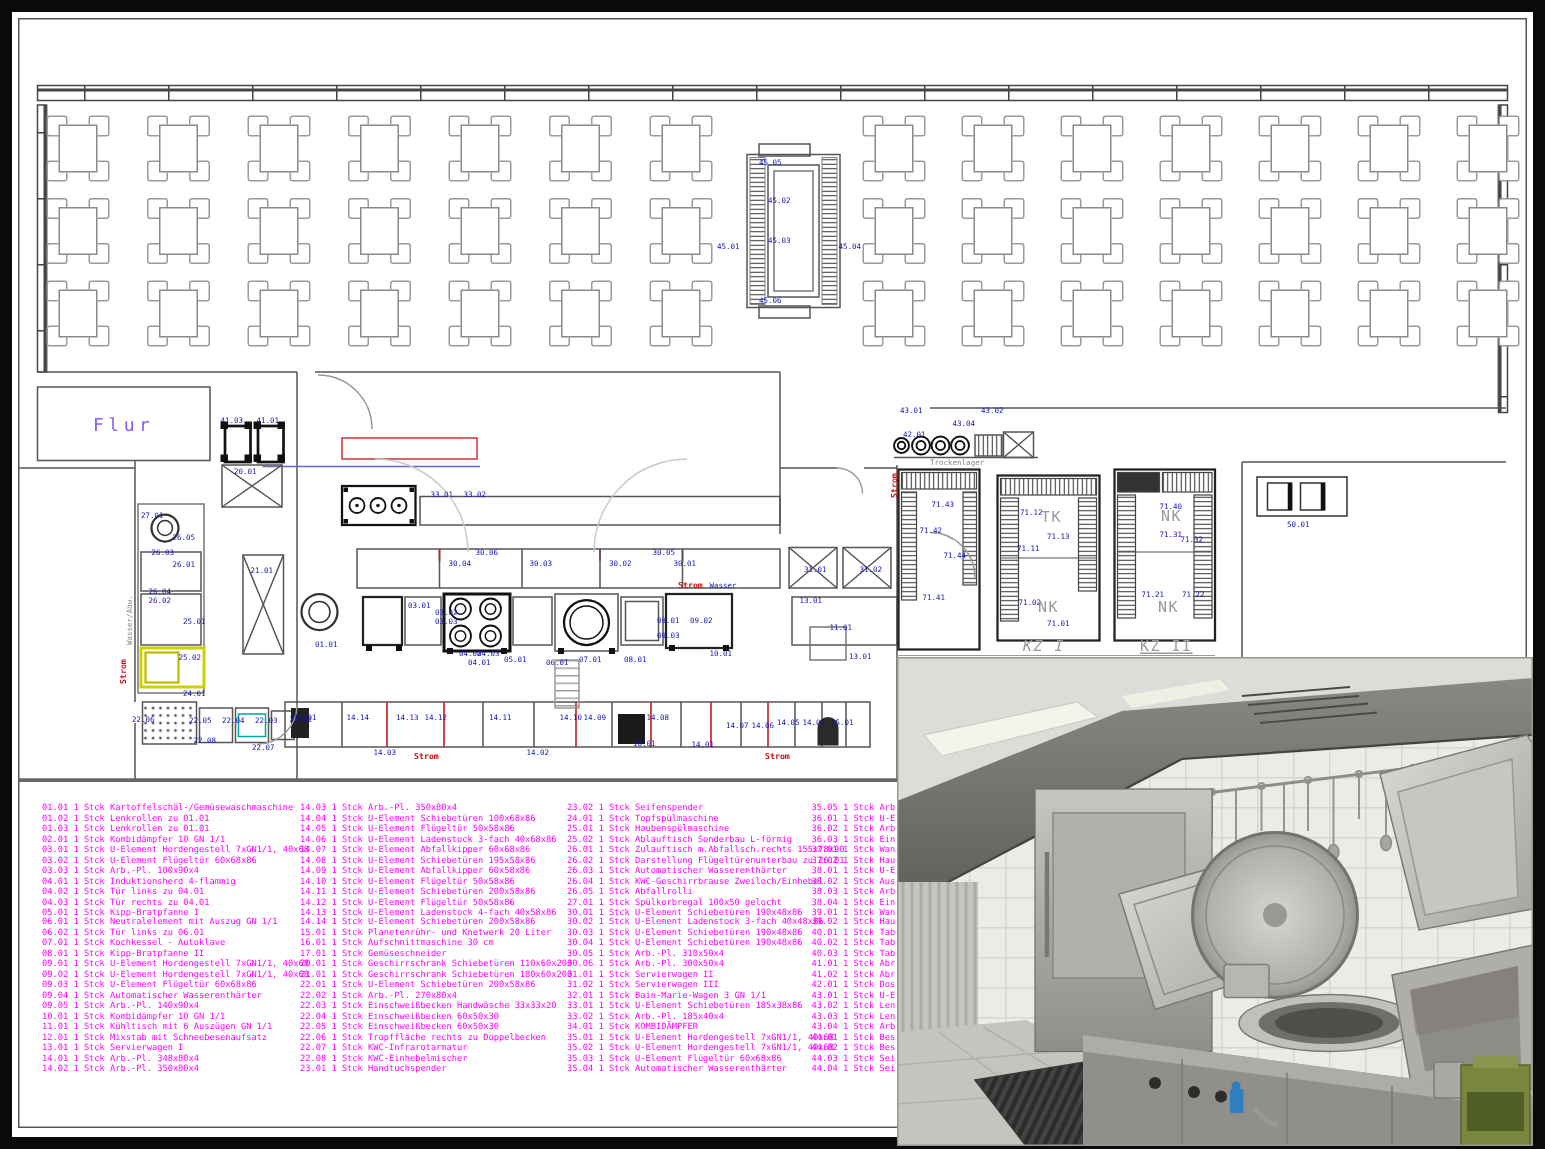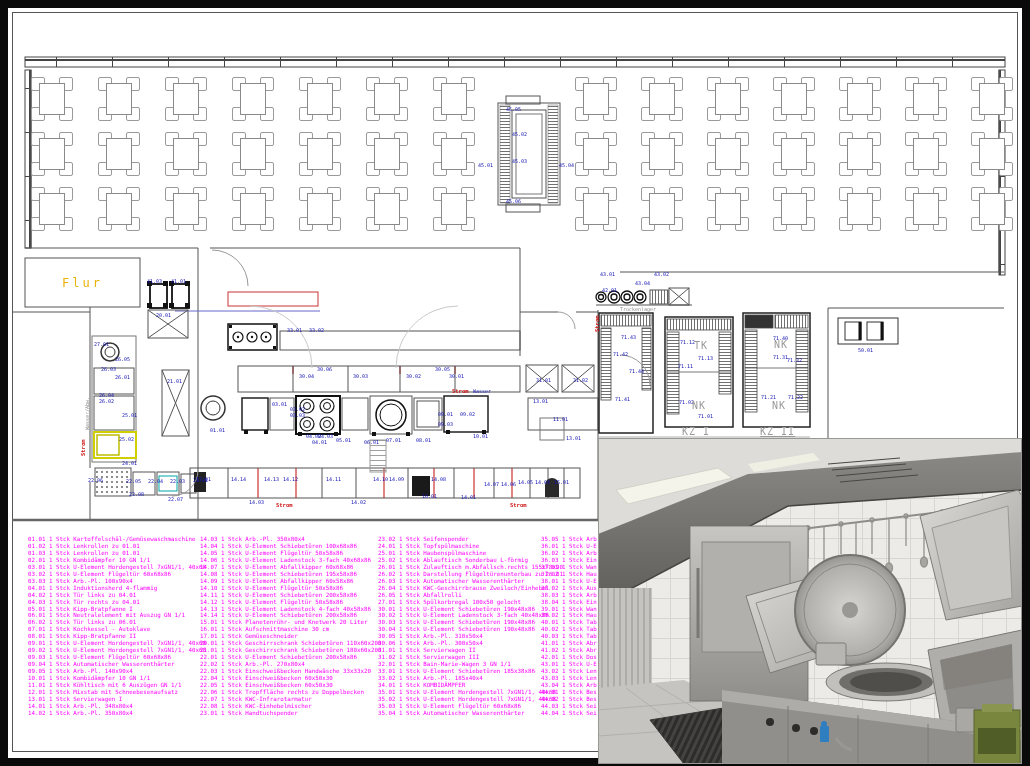--- a/index.html
+++ b/index.html
@@ -12,21 +12,21 @@
   .tunit i{position:absolute;width:12px;height:12px;border:1px solid #9a9a9a;border-radius:2px;background:#fff;}
   .tunit .c1{left:1px;top:1px}.tunit .c2{right:1px;top:1px}
   .tunit .c3{left:1px;bottom:1px}.tunit .c4{right:1px;bottom:1px}
   .tunit b{position:absolute;left:9px;top:7px;width:24px;height:30px;border:1px solid #8a8a8a;background:#fff;}
   
   .plbl{position:absolute;white-space:nowrap;transform-origin:left top;}
   .plbl.blue{color:#1414b4;font-size:5px;line-height:6px;}
   .plbl.red{color:#cc1111;font-size:5.5px;line-height:6px;font-weight:bold;}
   .plbl.room{color:#9a9a9a;font-size:10px;line-height:10px;letter-spacing:1px;}
   .plbl.gray{color:#8a8a8a;font-size:5px;line-height:6px;}
-  #flur{position:absolute;left:62px;top:276px;color:#eab308;font-size:12px;letter-spacing:3px;}
+  #flur{position:absolute;left:62px;top:276px;color:#8b5cf6;font-size:12px;letter-spacing:3px;}
   
   .lcol{position:absolute;top:536px;color:#ff00ff;font-size:5.8px;line-height:6.95px;white-space:pre;}
   #photo{position:absolute;left:598px;top:438px;width:424px;height:326px;}
 </style>
 </head>
 <body>
 
 <div id="canvas">
   <div id="sheet"></div>
 
@@ -615,21 +615,21 @@
       <span class="plbl blue" style="left: 858px; top: 347px;">50.01</span>
       <span class="plbl red" style="left: 452px; top: 388px;">Strom</span>
       <span class="plbl red" style="left: 276px; top: 502px;">Strom</span>
       <span class="plbl red" style="left: 510px; top: 502px;">Strom</span>
       <span class="plbl red" style="left: 80px; top: 456px; transform: rotate(-90deg);">Strom</span>
       <span class="plbl red" style="left: 594px; top: 332px; transform: rotate(-90deg);">Strom</span>
       <span class="plbl room" style="left: 694px; top: 341px;">TK</span>
       <span class="plbl room" style="left: 692px; top: 401px;">NK</span>
       <span class="plbl room" style="left: 774px; top: 340px;">NK</span>
       <span class="plbl room" style="left: 772px; top: 401px;">NK</span>
-      <span class="plbl room" style="left: 682px; top: 427px;">KZ I</span>
+      <span class="plbl room" style="left: 682px; top: 427px; font-style: italic;">KZ I</span>
       <span class="plbl room" style="left: 760px; top: 427px; text-decoration: underline;">KZ II</span>
       <span class="plbl gray" style="left: 620px; top: 306px;">Trockenlager</span>
       <span class="plbl gray" style="left: 84px; top: 430px; transform: rotate(-90deg);">Wasser/Abw.</span>
     </div>
 
   <div class="layer">
       <div class="lcol" style="left: 28px;"><div>01.01 1 Stck Kartoffelschäl-/Gemüsewaschmaschine</div><div>01.02 1 Stck Lenkrollen zu 01.01</div><div>01.03 1 Stck Lenkrollen zu 01.01</div><div>02.01 1 Stck Kombidämpfer 10 GN 1/1</div><div>03.01 1 Stck U-Element Hordengestell 7xGN1/1, 40x68</div><div>03.02 1 Stck U-Element Flügeltür 60x68x86</div><div>03.03 1 Stck Arb.-Pl. 100x90x4</div><div>04.01 1 Stck Induktionsherd 4-flammig</div><div>04.02 1 Stck Tür links zu 04.01</div><div>04.03 1 Stck Tür rechts zu 04.01</div><div>05.01 1 Stck Kipp-Bratpfanne I</div><div>06.01 1 Stck Neutralelement mit Auszug GN 1/1</div><div>06.02 1 Stck Tür links zu 06.01</div><div>07.01 1 Stck Kochkessel - Autoklave</div><div>08.01 1 Stck Kipp-Bratpfanne II</div><div>09.01 1 Stck U-Element Hordengestell 7xGN1/1, 40x68</div><div>09.02 1 Stck U-Element Hordengestell 7xGN1/1, 40x68</div><div>09.03 1 Stck U-Element Flügeltür 60x68x86</div><div>09.04 1 Stck Automatischer Wasserenthärter</div><div>09.05 1 Stck Arb.-Pl. 140x90x4</div><div>10.01 1 Stck Kombidämpfer 10 GN 1/1</div><div>11.01 1 Stck Kühltisch mit 6 Auszügen GN 1/1</div><div>12.01 1 Stck Mixstab mit Schneebesenaufsatz</div><div>13.01 1 Stck Servierwagen I</div><div>14.01 1 Stck Arb.-Pl. 348x80x4</div><div>14.02 1 Stck Arb.-Pl. 350x80x4</div></div>
       <div class="lcol" style="left: 200px;"><div>14.03 1 Stck Arb.-Pl. 350x80x4</div><div>14.04 1 Stck U-Element Schiebetüren 100x68x86</div><div>14.05 1 Stck U-Element Flügeltür 50x58x86</div><div>14.06 1 Stck U-Element Ladenstock 3-fach 40x68x86</div><div>14.07 1 Stck U-Element Abfallkipper 60x68x86</div><div>14.08 1 Stck U-Element Schiebetüren 195x58x86</div><div>14.09 1 Stck U-Element Abfallkipper 60x58x86</div><div>14.10 1 Stck U-Element Flügeltür 50x58x86</div><div>14.11 1 Stck U-Element Schiebetüren 200x58x86</div><div>14.12 1 Stck U-Element Flügeltür 50x58x86</div><div>14.13 1 Stck U-Element Ladenstock 4-fach 40x58x86</div><div>14.14 1 Stck U-Element Schiebetüren 200x58x86</div><div>15.01 1 Stck Planetenrühr- und Knetwerk 20 Liter</div><div>16.01 1 Stck Aufschnittmaschine 30 cm</div><div>17.01 1 Stck Gemüseschneider</div><div>20.01 1 Stck Geschirrschrank Schiebetüren 110x60x200</div><div>21.01 1 Stck Geschirrschrank Schiebetüren 180x60x200</div><div>22.01 1 Stck U-Element Schiebetüren 200x58x86</div><div>22.02 1 Stck Arb.-Pl. 270x80x4</div><div>22.03 1 Stck Einschweißbecken Handwäsche 33x33x20</div><div>22.04 1 Stck Einschweißbecken 60x50x30</div><div>22.05 1 Stck Einschweißbecken 60x50x30</div><div>22.06 1 Stck Tropffläche rechts zu Doppelbecken</div><div>22.07 1 Stck KWC-Infrarotarmatur</div><div>22.08 1 Stck KWC-Einhebelmischer</div><div>23.01 1 Stck Handtuchspender</div></div>
       <div class="lcol" style="left: 378px;"><div>23.02 1 Stck Seifenspender</div><div>24.01 1 Stck Topfspülmaschine</div><div>25.01 1 Stck Haubenspülmaschine</div><div>25.02 1 Stck Ablauftisch Sonderbau L-förmig</div><div>26.01 1 Stck Zulauftisch m.Abfallsch.rechts 155x78x90</div><div>26.02 1 Stck Darstellung Flügeltürenunterbau zu 26.01</div><div>26.03 1 Stck Automatischer Wasserenthärter</div><div>26.04 1 Stck KWC-Geschirrbrause Zweiloch/Einhebel</div><div>26.05 1 Stck Abfallrolli</div><div>27.01 1 Stck Spülkorbregal 100x50 gelocht</div><div>30.01 1 Stck U-Element Schiebetüren 190x48x86</div><div>30.02 1 Stck U-Element Ladenstock 3-fach 40x48x86</div><div>30.03 1 Stck U-Element Schiebetüren 190x48x86</div><div>30.04 1 Stck U-Element Schiebetüren 190x48x86</div><div>30.05 1 Stck Arb.-Pl. 310x50x4</div><div>30.06 1 Stck Arb.-Pl. 300x50x4</div><div>31.01 1 Stck Servierwagen II</div><div>31.02 1 Stck Servierwagen III</div><div>32.01 1 Stck Bain-Marie-Wagen 3 GN 1/1</div><div>33.01 1 Stck U-Element Schiebetüren 185x38x86</div><div>33.02 1 Stck Arb.-Pl. 185x40x4</div><div>34.01 1 Stck KOMBIDÄMPFER</div><div>35.01 1 Stck U-Element Hordengestell 7xGN1/1, 40x68</div><div>35.02 1 Stck U-Element Hordengestell 7xGN1/1, 40x68</div><div>35.03 1 Stck U-Element Flügeltür 60x68x86</div><div>35.04 1 Stck Automatischer Wasserenthärter</div></div>
       <div class="lcol" style="left: 541px;"><div>35.05 1 Stck Arb</div><div>36.01 1 Stck U-E</div><div>36.02 1 Stck Arb</div><div>36.03 1 Stck Ein</div><div>37.01 1 Stck Wan</div><div>37.02 1 Stck Hau</div><div>38.01 1 Stck U-E</div><div>38.02 1 Stck Aus</div><div>38.03 1 Stck Arb</div><div>38.04 1 Stck Ein</div><div>39.01 1 Stck Wan</div><div>39.02 1 Stck Hau</div><div>40.01 1 Stck Tab</div><div>40.02 1 Stck Tab</div><div>40.03 1 Stck Tab</div><div>41.01 1 Stck Abr</div><div>41.02 1 Stck Abr</div><div>42.01 1 Stck Dos</div><div>43.01 1 Stck U-E</div><div>43.02 1 Stck Len</div><div>43.03 1 Stck Len</div><div>43.04 1 Stck Arb</div><div>44.01 1 Stck Bes</div><div>44.02 1 Stck Bes</div><div>44.03 1 Stck Sei</div><div>44.04 1 Stck Sei</div></div>

